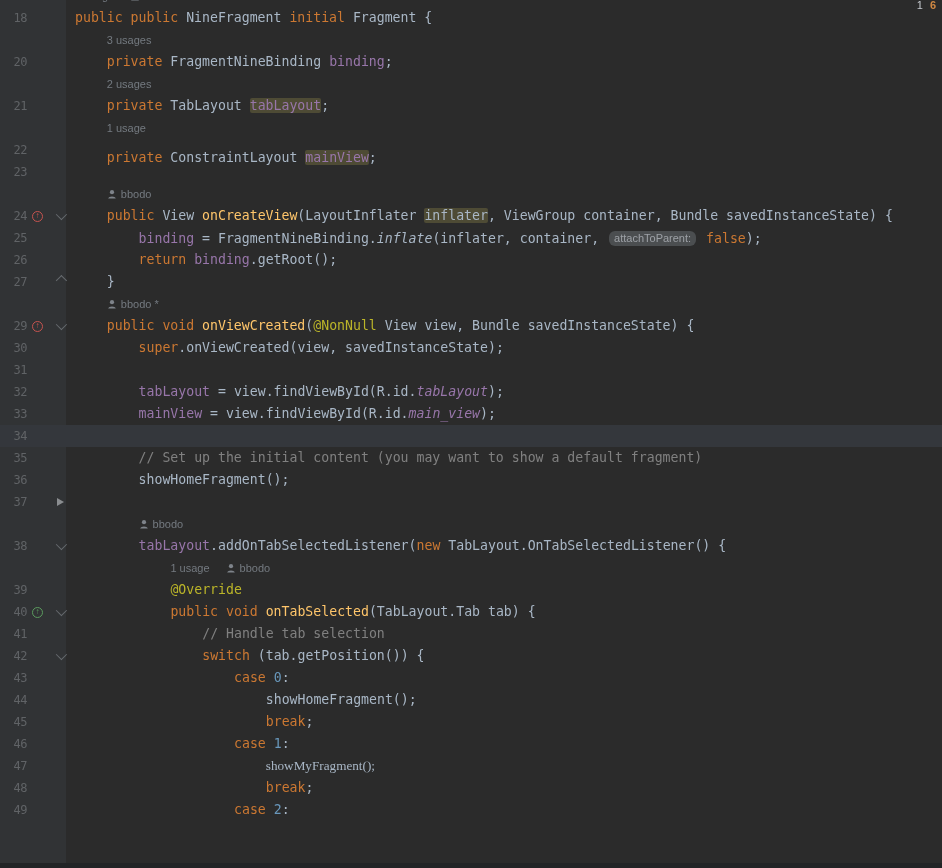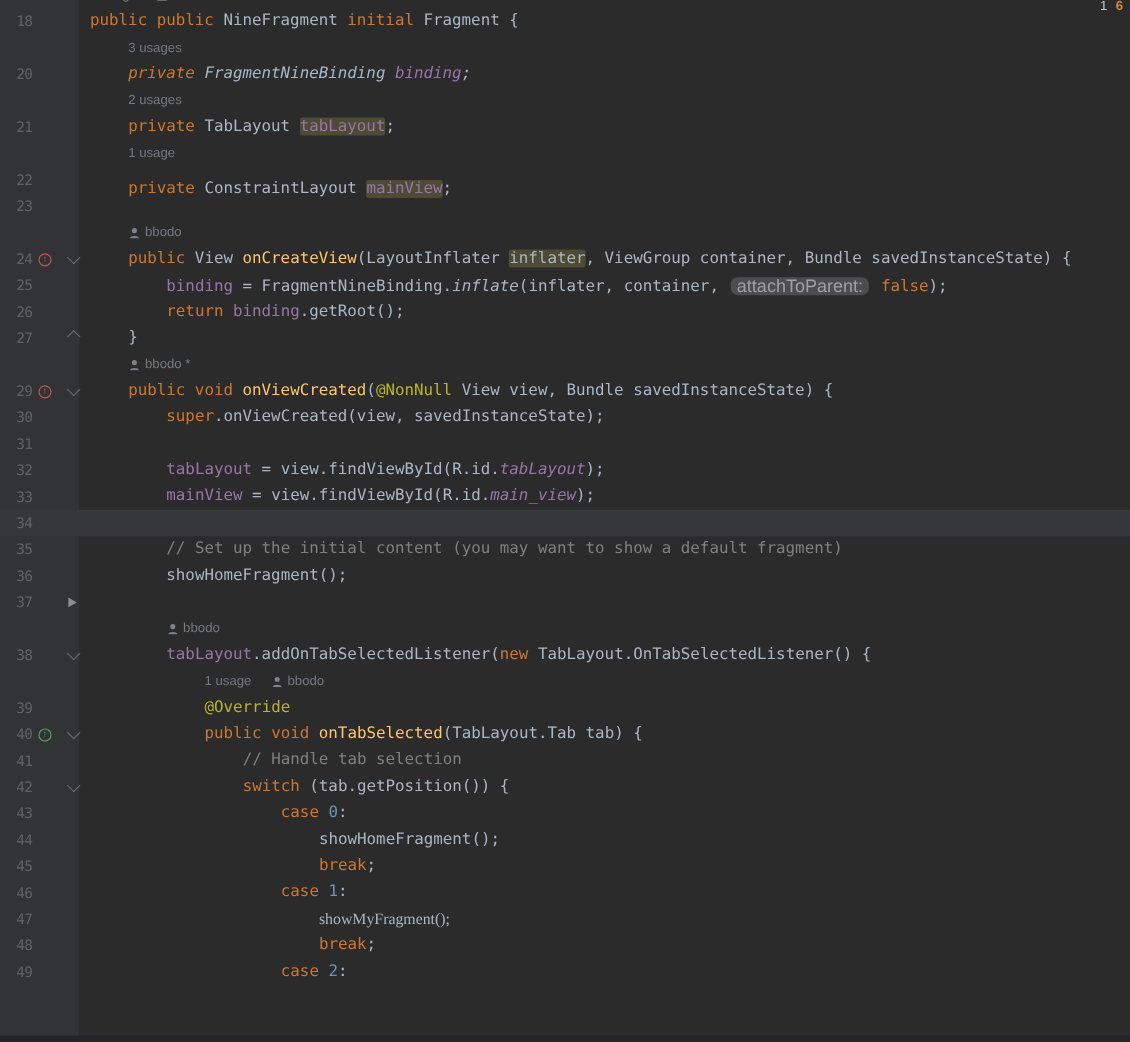--- a/index.html
+++ b/index.html
@@ -23,21 +23,21 @@
   .fld{color:#9876AA;}
   .mth{color:#FFC66B;}
   .ann{color:#BBB529;}
   .cmt{color:#808080;}
   .num{color:#6897BB;}
   .i{font-style:italic;}
   .hl{background:#4E4B35;border-radius:2px;}
   .hint{
     background:#4B4E50;color:#9DA1A6;
     font-family:"Liberation Sans","DejaVu Sans",sans-serif;
-    font-size:15px;border-radius:6px;padding:1px 5px;margin:12px 2px;
+    font-size:11px;border-radius:6px;padding:1px 5px;margin:12px 2px;
     display:inline-block;line-height:13px;vertical-align:middle;
   }
   
   .inlay{display:flex;align-items:center;font-family:"Liberation Sans","DejaVu Sans",sans-serif;font-size:11px;color:#747A80;}
   .usages{margin-right:16px;}
   .author{display:flex;align-items:center;gap:4px;}
   
   .ovr{width:11px;height:11px;border-radius:50%;border:1px solid;display:flex;align-items:center;justify-content:center;
        font-size:8px;line-height:1;font-family:"Liberation Sans",sans-serif;font-weight:bold;box-sizing:border-box;}
   .ovr.red{color:#C75450;border-color:#C75450;}
@@ -77,21 +77,21 @@
       <div class="row">
         <div class="ln"></div>
         <div class="islot"></div>
         <div class="fslot"></div>
         <div class="code inlay" style="padding-left: 40.8px;"><span class="usages">3 usages</span></div>
       </div>
       <div class="row">
         <div class="ln">20</div>
         <div class="islot"></div>
         <div class="fslot"></div>
-        <div class="code" style="padding-left: 40.8px; font-style: italic;"><span class="kw">private </span><span class="def">FragmentNineBinding </span><span class="fld">binding</span><span class="def">;</span></div>
+        <div class="code" style="padding-left: 40.8px;"><span class="kw">private </span><span class="def">FragmentNineBinding </span><span class="fld">binding</span><span class="def">;</span></div>
       </div>
       <div class="row">
         <div class="ln"></div>
         <div class="islot"></div>
         <div class="fslot"></div>
         <div class="code inlay" style="padding-left: 40.8px;"><span class="usages">2 usages</span></div>
       </div>
       <div class="row">
         <div class="ln">21</div>
         <div class="islot"></div>

